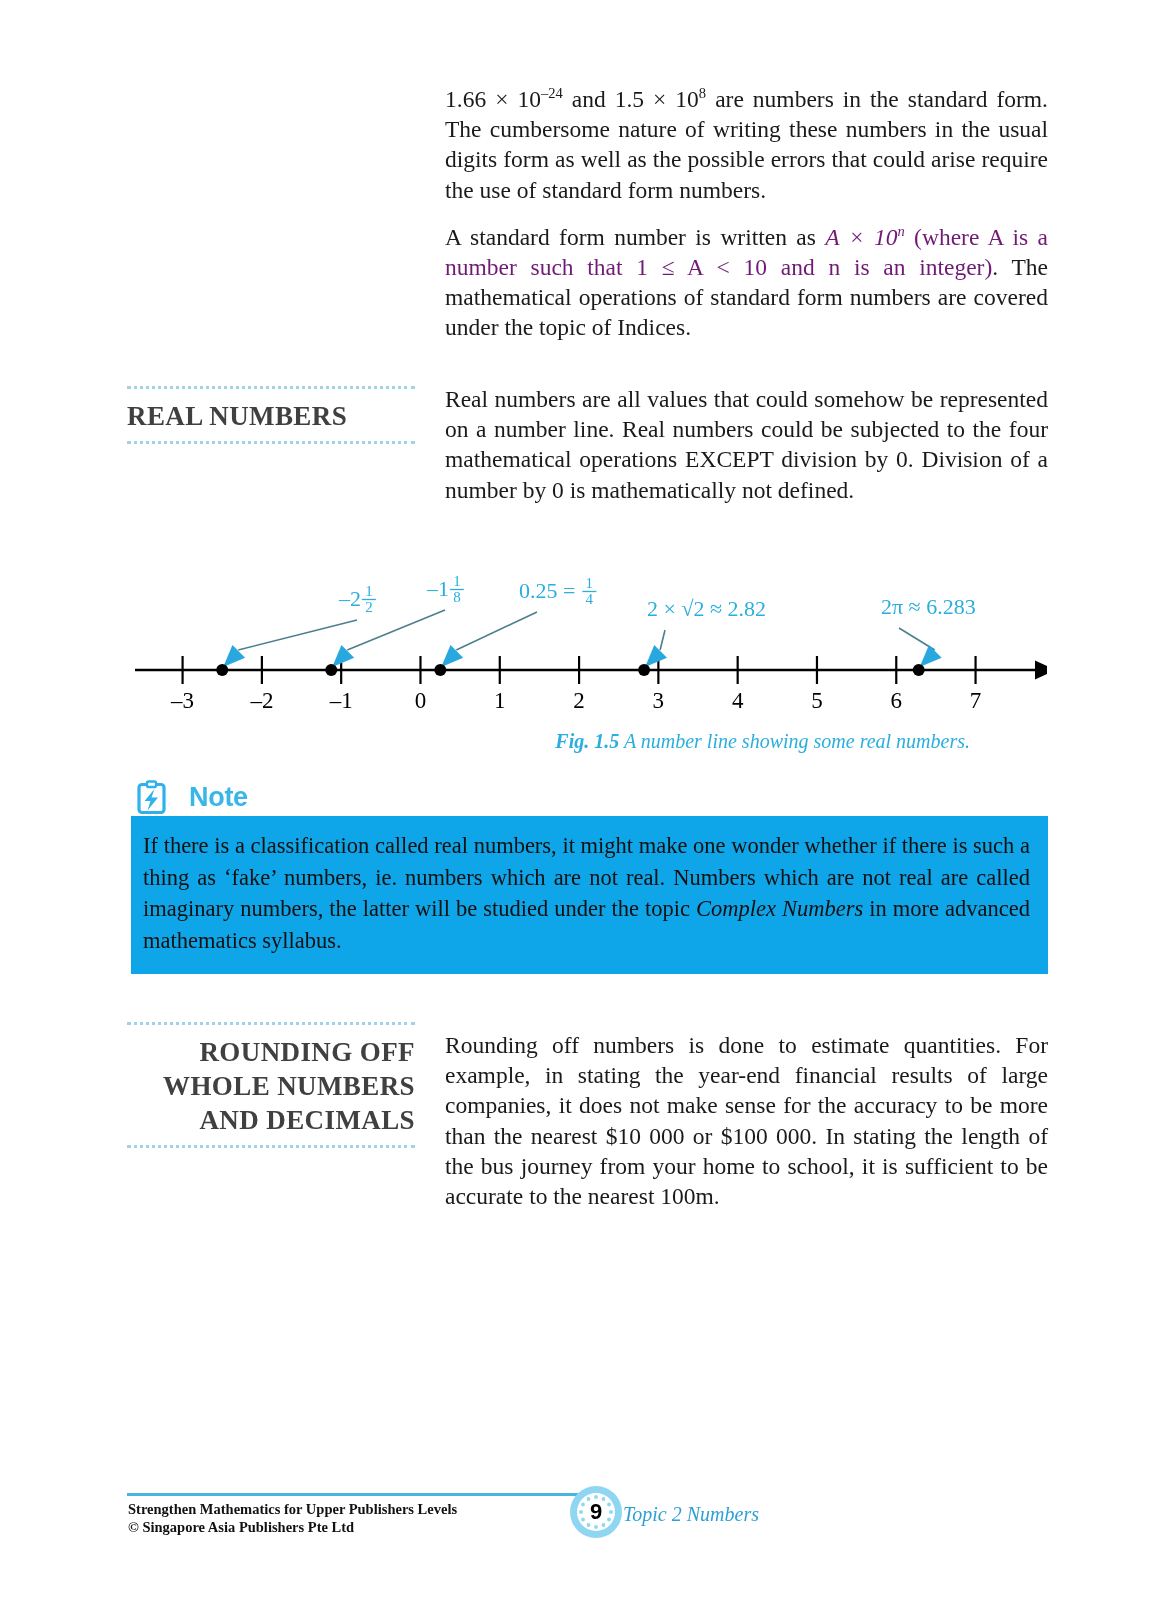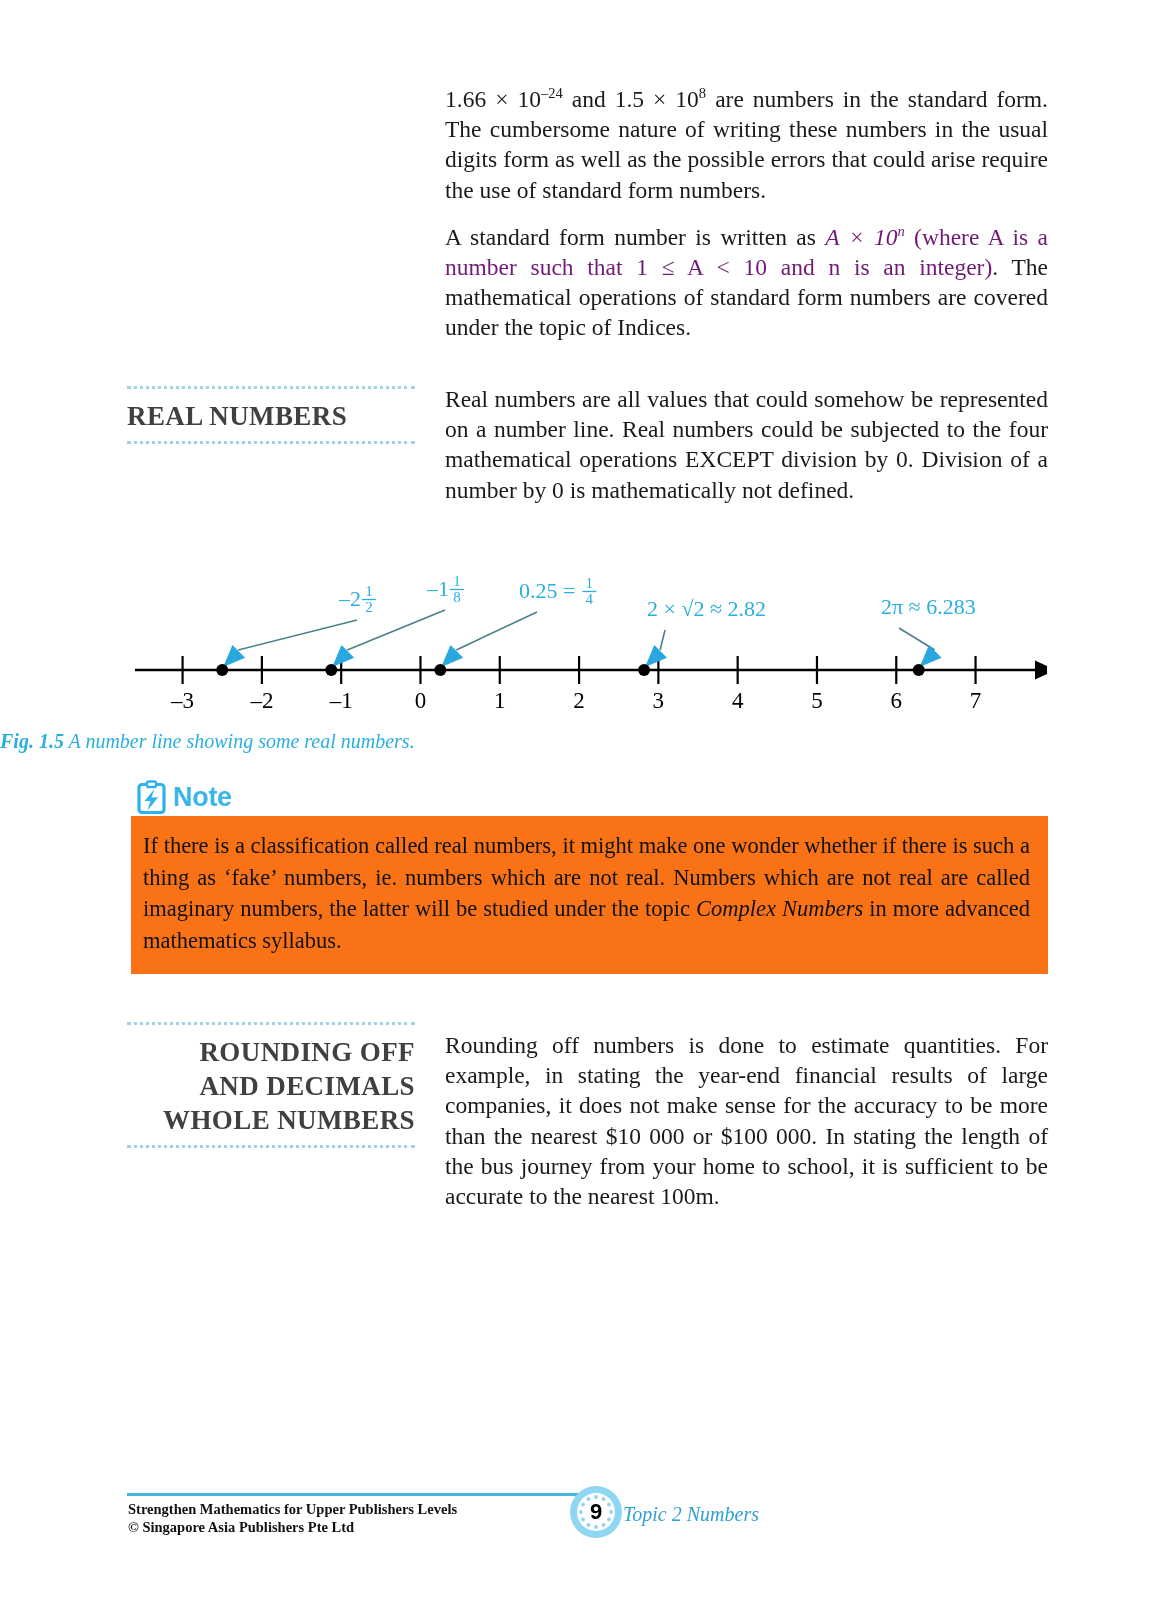--- a/index.html
+++ b/index.html
@@ -60,52 +60,52 @@
     top: 560px;
     width: 920px;
     height: 200px;
   }
   .nl-svg { display: block; }
   .fig-caption {
     position: absolute;
     top: 730px;
     left: 0;
     width: 970px;
-    text-align: left;
+    text-align: right;
     font-style: italic;
     font-size: 20px;
     color: #2aaede;
   }
   .fig-caption .figlabel { font-weight: bold; }
 
   
   .note-wrap {
     position: absolute;
     left: 131px;
     top: 778px;
     width: 917px;
   }
   .note-header {
     position: relative;
     height: 38px;
     display: flex;
     align-items: center;
-    gap: 4px;
+    gap: 20px;
     margin-left: 4px;
   }
   .note-icon { width: 34px; height: 34px; display: block; }
   .note-title {
     font-family: "Liberation Sans", "DejaVu Sans", sans-serif;
     font-weight: bold;
     font-size: 27px;
     color: #39b6e8;
     letter-spacing: -0.3px;
   }
   .note-body {
-    background: #f97316;
+    background: #0ea5e9;
     padding: 14px 18px 18px 12px;
     font-size: 22.5px;
     line-height: 31.5px;
     color: #111111;
     text-align: justify;
   }
   .note-body .ital { font-style: italic; }
 
   
   .footer-rule {
@@ -273,22 +273,22 @@
       </svg>
       <span class="note-title">Note</span>
     </div>
     <div class="note-body">
       <span>If there is a classification called real numbers, it might make one wonder whether if there is such a thing as ‘fake’ numbers, ie. numbers which are not real. Numbers which are not real are called imaginary numbers, the latter will be studied under the topic </span><span class="ital">Complex Numbers</span><span> in more advanced mathematics syllabus.</span>
     </div>
   </div>
 
   <div class="side-heading" style="top:1022px;text-align:right;">
     <div>ROUNDING OFF</div>
+    <div>WHOLE NUMBERS</div>
     <div>AND DECIMALS</div>
-    <div>WHOLE NUMBERS</div>
   </div>
 
   <div class="body-col" style="top:1030px;">
     <p>Rounding off numbers is done to estimate quantities. For example, in stating the year-end financial results of large companies, it does not make sense for the accuracy to be more than the nearest $10 000 or $100 000. In stating the length of the bus journey from your home to school, it is sufficient to be accurate to the nearest 100m.</p>
   </div>
 
   <div class="footer-rule"></div>
   <div class="footer-left">
     <div>Strengthen Mathematics for Upper Publishers Levels</div>
     <div>© Singapore Asia Publishers Pte Ltd</div>

